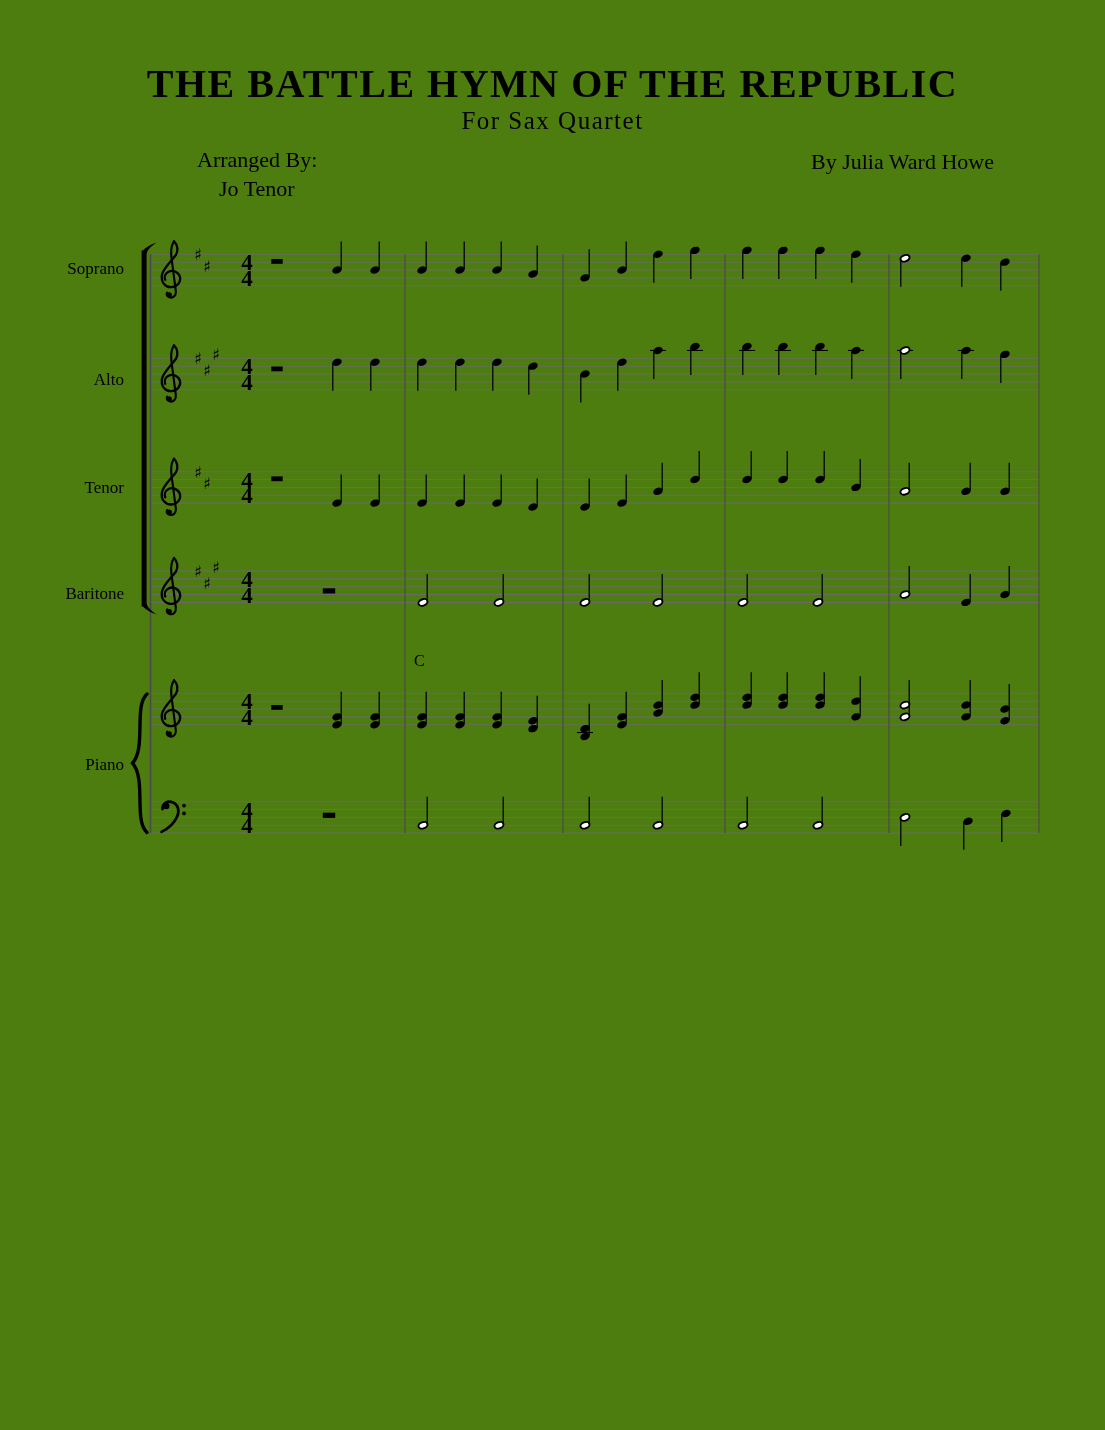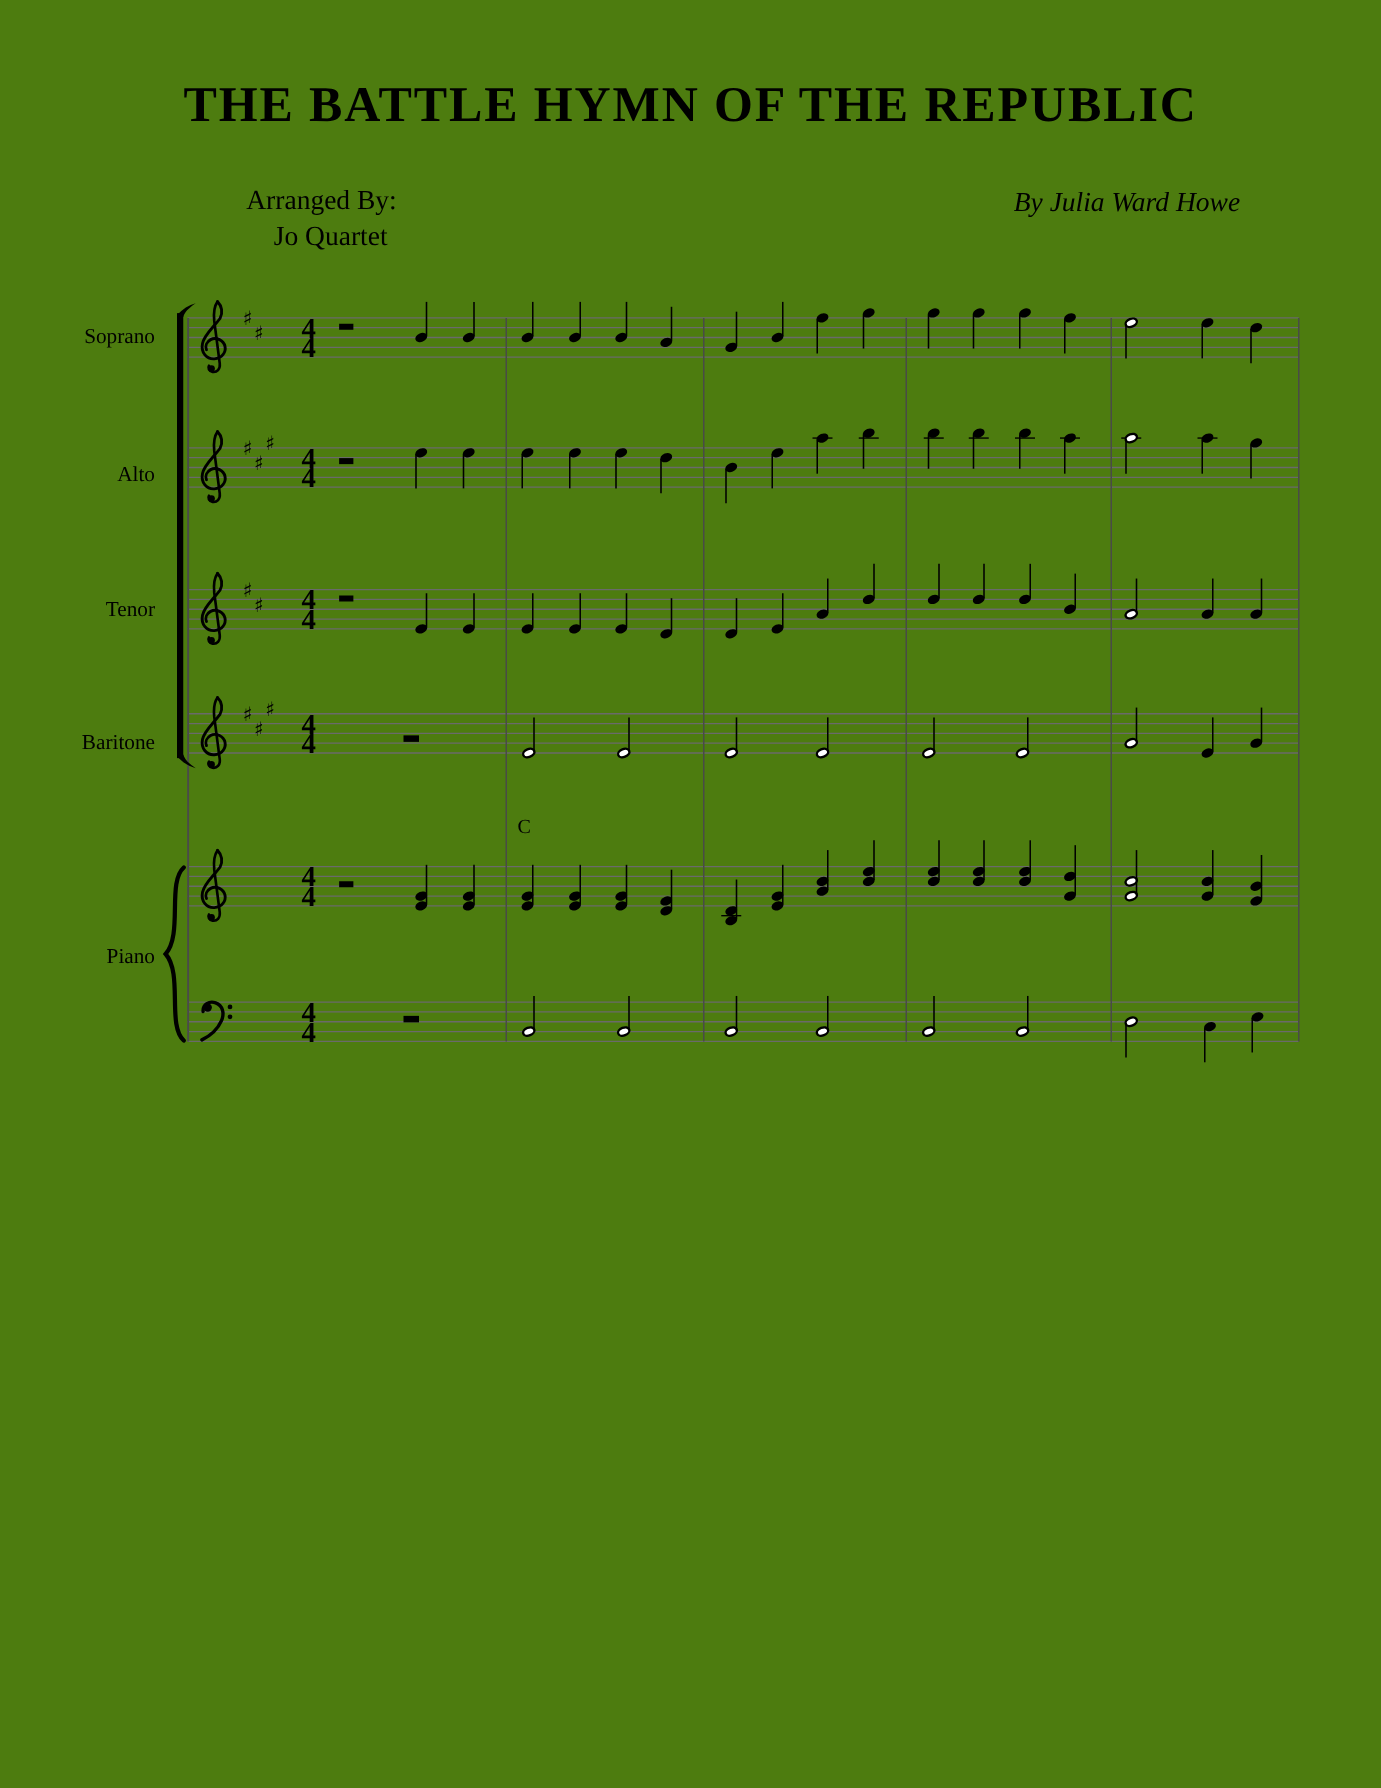--- a/index.html
+++ b/index.html
@@ -12,31 +12,32 @@
   .title {
     left:0; right:0; top:60px; text-align:center;
     font-size:40px; font-weight:bold; letter-spacing:1.5px;
   }
   .subtitle {
     left:0; right:0; top:107px; text-align:center;
     font-size:25px; letter-spacing:1.5px;
   }
   .arranged-by { left:197px; top:147px; font-size:22px; }
   .arranger   { left:219px; top:176px; font-size:22px; }
-  .composer   { left:811px; top:149px; font-size:22px;font-style:italic; }
+  .composer   { left:811px; top:149px; font-size:22px; }
   #score { position:absolute; left:0; top:0; width:1105px; height:1430px; }
   #score svg { display:block; }
 </style>
 </head>
 <body>
 
 <div class="page">
   <div class="t-abs title">THE BATTLE HYMN OF THE REPUBLIC</div>
+  <div class="t-abs subtitle">For Sax Quartet</div>
   <div class="t-abs arranged-by">Arranged By:</div>
-  <div class="t-abs arranger">Jo Quartet</div>
+  <div class="t-abs arranger">Jo Tenor</div>
   <div class="t-abs composer">By Julia Ward Howe</div>
   <div id="score">
       <svg viewBox="0 0 1105 1430" width="1105" height="1430">
         <g>
           <line x1="150" y1="254.3" x2="1039" y2="254.3" stroke="#6a6a6a" stroke-width="1.05"></line>
           <line x1="150" y1="262.15000000000003" x2="1039" y2="262.15000000000003" stroke="#6a6a6a" stroke-width="1.05"></line>
           <line x1="150" y1="270" x2="1039" y2="270" stroke="#6a6a6a" stroke-width="1.05"></line>
           <line x1="150" y1="277.85" x2="1039" y2="277.85" stroke="#6a6a6a" stroke-width="1.05"></line>
           <line x1="150" y1="285.7" x2="1039" y2="285.7" stroke="#6a6a6a" stroke-width="1.05"></line>
         </g>

